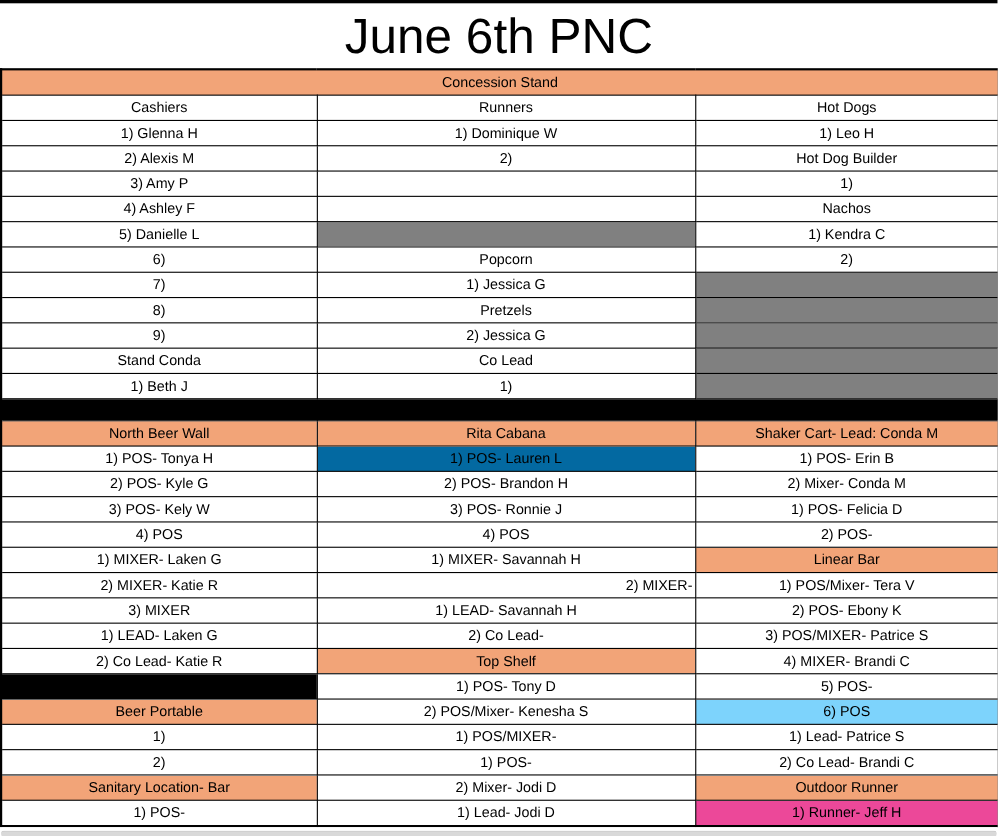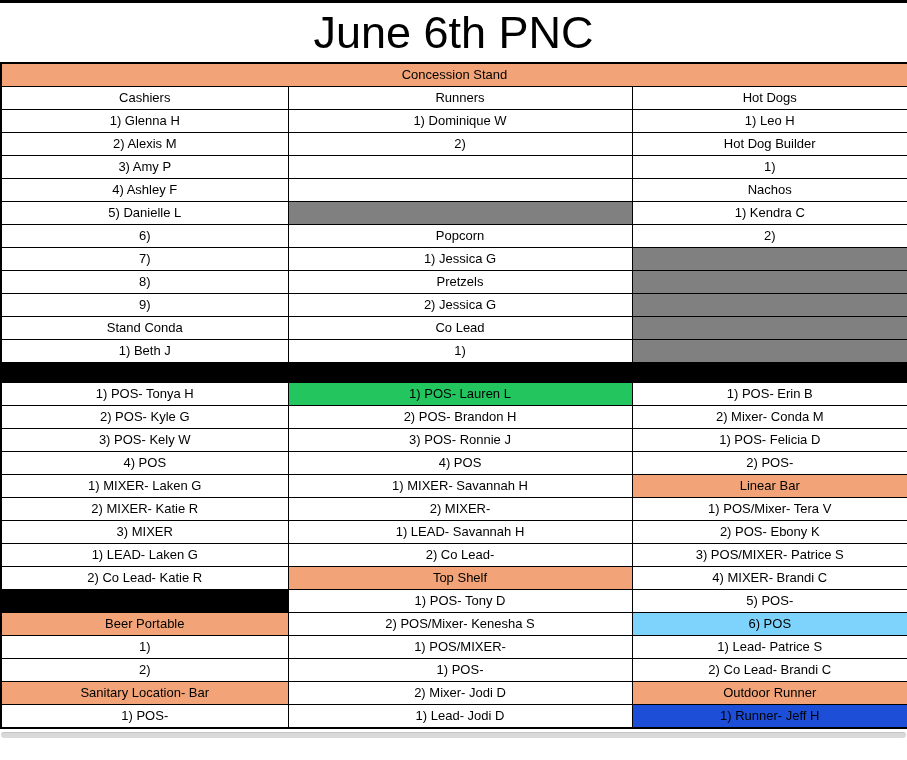--- a/index.html
+++ b/index.html
@@ -141,22 +141,27 @@
       </tr>
       <tr>
         <td style="background: rgb(255, 255, 255);">1) Beth J</td>
         <td style="background: rgb(255, 255, 255);">1)</td>
         <td style="background: rgb(128, 128, 128);"></td>
       </tr>
       <tr class="black-row">
         <td colspan="3" style="background: rgb(0, 0, 0);"></td>
       </tr>
       <tr>
+        <td style="background: rgb(242, 164, 120);">North Beer Wall</td>
+        <td style="background: rgb(242, 164, 120);">Rita Cabana</td>
+        <td style="background: rgb(242, 164, 120);">Shaker Cart- Lead: Conda M</td>
+      </tr>
+      <tr>
         <td style="background: rgb(255, 255, 255);">1) POS- Tonya H</td>
-        <td style="background: #22c55e;">1) POS- Lauren L</td>
+        <td style="background: #0369a1;">1) POS- Lauren L</td>
         <td style="background: rgb(255, 255, 255);">1) POS- Erin B</td>
       </tr>
       <tr>
         <td style="background: rgb(255, 255, 255);">2) POS- Kyle G</td>
         <td style="background: rgb(255, 255, 255);">2) POS- Brandon H</td>
         <td style="background: rgb(255, 255, 255);">2) Mixer- Conda M</td>
       </tr>
       <tr>
         <td style="background: rgb(255, 255, 255);">3) POS- Kely W</td>
         <td style="background: rgb(255, 255, 255);">3) POS- Ronnie J</td>
@@ -167,21 +172,21 @@
         <td style="background: rgb(255, 255, 255);">4) POS</td>
         <td style="background: rgb(255, 255, 255);">2) POS-</td>
       </tr>
       <tr>
         <td style="background: rgb(255, 255, 255); margin-top: 16px;">1) MIXER- Laken G</td>
         <td style="background: rgb(255, 255, 255);">1) MIXER- Savannah H</td>
         <td style="background: rgb(242, 164, 120);">Linear Bar</td>
       </tr>
       <tr>
         <td style="background: rgb(255, 255, 255);">2) MIXER- Katie R</td>
-        <td style="background: rgb(255, 255, 255);">2) MIXER-</td>
+        <td style="background: rgb(255, 255, 255); text-align: right;">2) MIXER-</td>
         <td style="background: rgb(255, 255, 255);">1) POS/Mixer- Tera V</td>
       </tr>
       <tr>
         <td style="background: rgb(255, 255, 255);">3) MIXER</td>
         <td style="background: rgb(255, 255, 255);">1) LEAD- Savannah H</td>
         <td style="background: rgb(255, 255, 255);">2) POS- Ebony K</td>
       </tr>
       <tr>
         <td style="background: rgb(255, 255, 255);">1) LEAD- Laken G</td>
         <td style="background: rgb(255, 255, 255);">2) Co Lead-</td>
@@ -213,19 +218,19 @@
         <td style="background: rgb(255, 255, 255);">2) Co Lead- Brandi C</td>
       </tr>
       <tr>
         <td style="background: rgb(242, 164, 120);">Sanitary Location- Bar</td>
         <td style="background: rgb(255, 255, 255);">2) Mixer- Jodi D</td>
         <td style="background: rgb(242, 164, 120);">Outdoor Runner</td>
       </tr>
       <tr>
         <td style="background: rgb(255, 255, 255);">1) POS-</td>
         <td style="background: rgb(255, 255, 255);">1) Lead- Jodi D</td>
-        <td style="background: #1d4ed8;">1) Runner- Jeff H</td>
+        <td style="background: #ec4899;">1) Runner- Jeff H</td>
       </tr>
     </tbody>
 </table>
 
 <div class="bottom-gap"></div>
 <div class="h-scrollbar"></div>
 
 </body></html>

